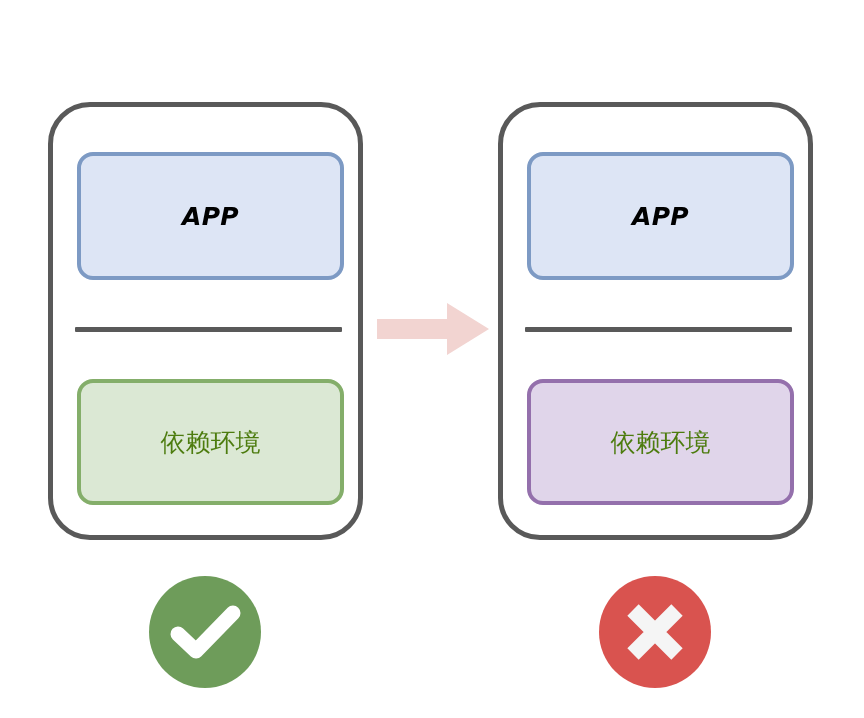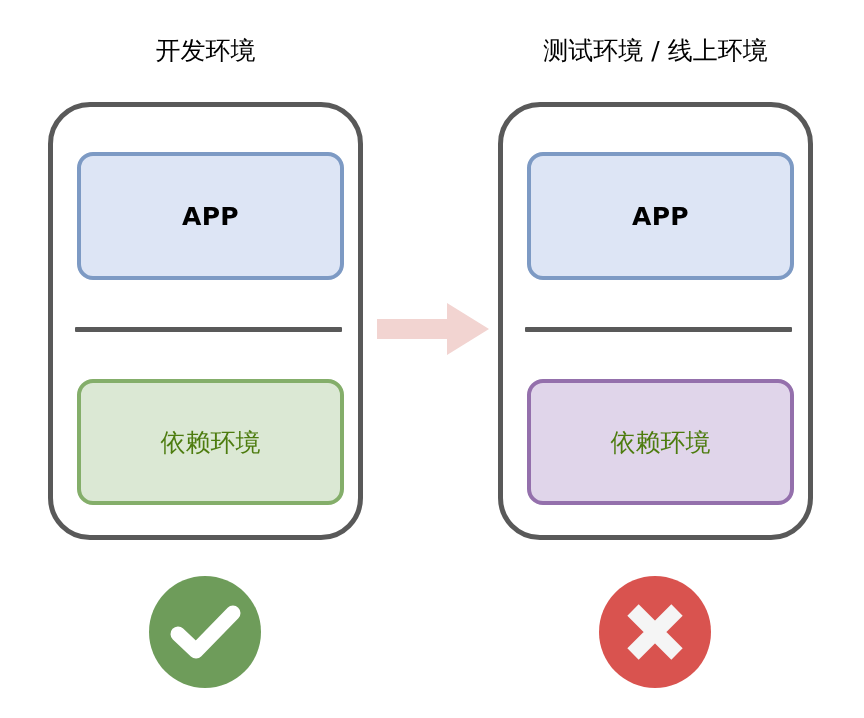--- a/index.html
+++ b/index.html
@@ -61,20 +61,21 @@
     display: flex;
     align-items: center;
     justify-content: center;
     text-align: center;
   }
   .block.app {
     top: 45px;
     height: 128px;
     background: #dde5f5;
     border: 4px solid #7d9ac4;
+    font-style: italic;
   }
   .block.app .block-label {
     font-size: 25px;
     font-weight: bold;
     color: #000000;
     letter-spacing: 0.3px;
   }
   .block.dep {
     top: 272px;
     height: 126px;
@@ -123,21 +124,20 @@
   }
   .badge.left  { left: 145px; }
   .badge.right { left: 595px; }
   .badge svg { display: block; width: 120px; height: 120px; }
 </style>
 </head>
 <body>
 
 <div class="stage">
 
-  <div class="col-title left">开发环境</div>
 
   <div class="panel left">
 
     <div class="block app">
       <span class="block-label">APP</span>
     </div>
 
     <div class="divider"></div>
 
     <div class="block dep green">
@@ -152,21 +152,20 @@
       <path d="M33 62 L51 79 L88 41" fill="none" stroke="#ffffff" stroke-width="15" stroke-linecap="round" stroke-linejoin="round"></path>
     </svg>
   </div>
 
   <div class="arrow">
     <svg viewBox="0 0 112 52" xmlns="http://www.w3.org/2000/svg">
       <path d="M0 16 L70 16 L70 0 L112 26 L70 52 L70 36 L0 36 Z" fill="#f2d4d1"></path>
     </svg>
   </div>
 
-  <div class="col-title right">测试环境 / 线上环境</div>
 
   <div class="panel right">
 
     <div class="block app">
       <span class="block-label">APP</span>
     </div>
 
     <div class="divider"></div>
 
     <div class="block dep purple">

